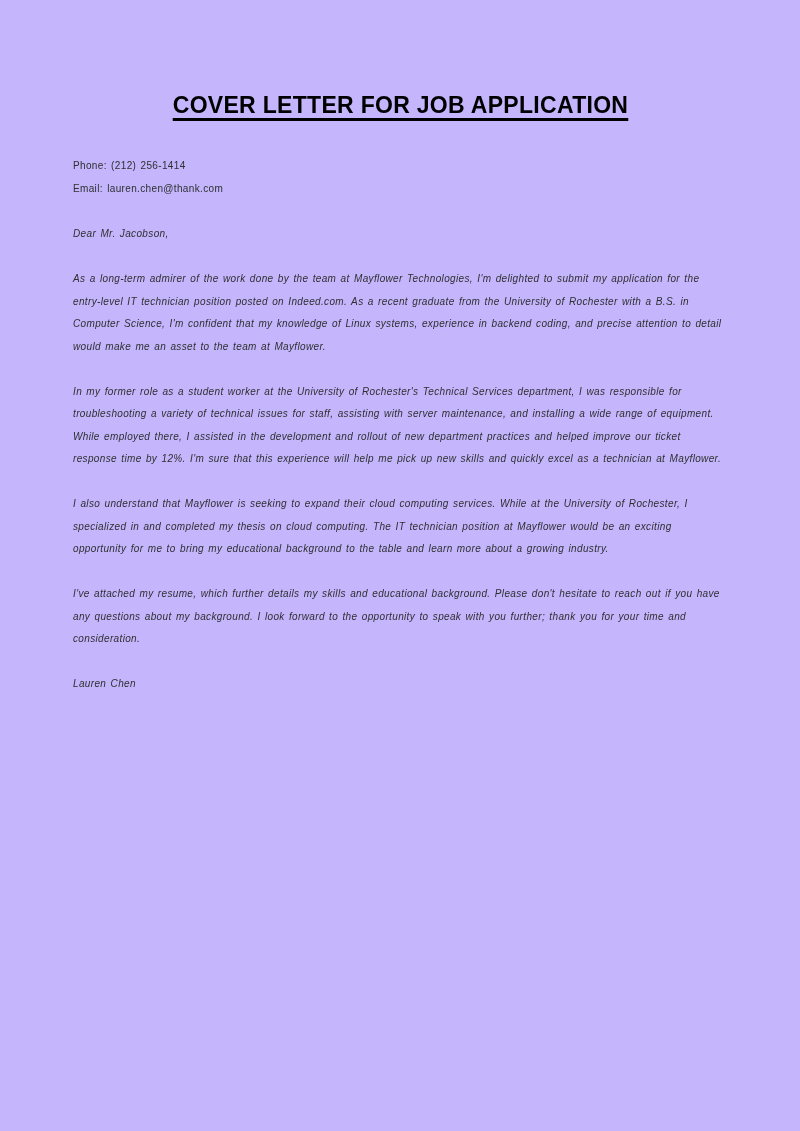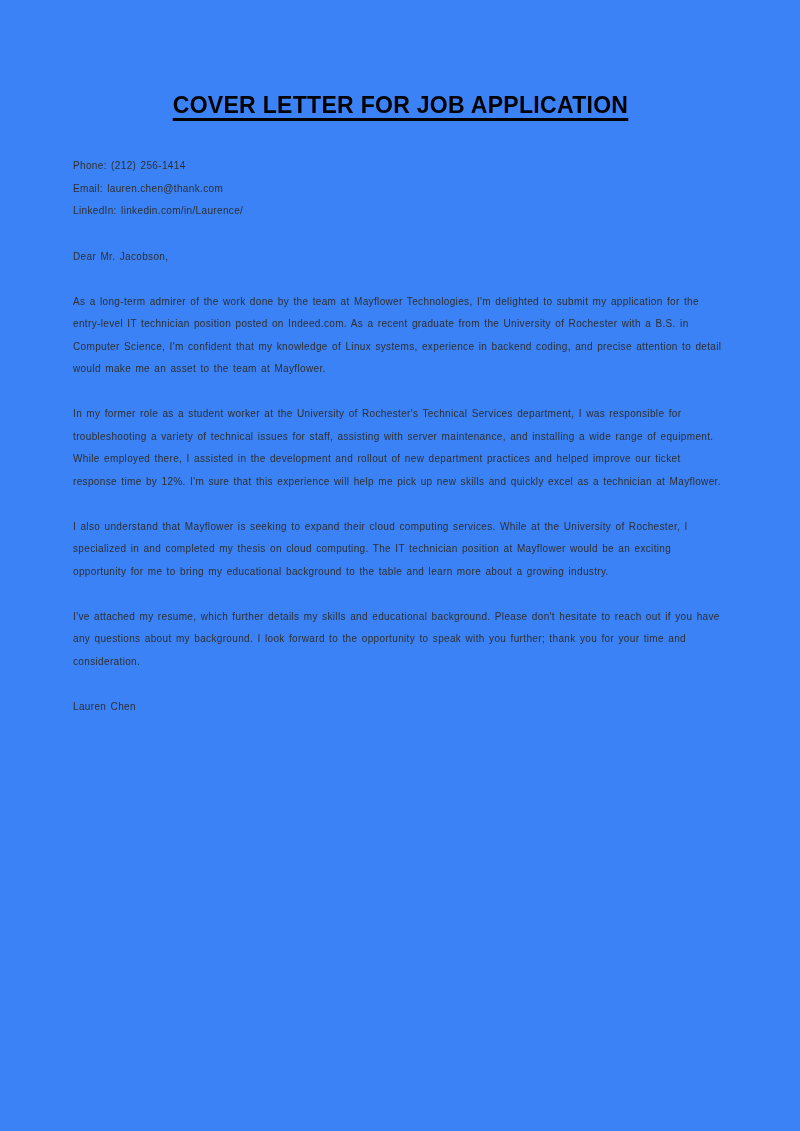--- a/index.html
+++ b/index.html
@@ -5,21 +5,21 @@
   html, body {
     margin: 0;
     padding: 0;
     background: #ffffff;
   }
   .page {
     position: relative;
     width: 800px;
     height: 1131px;
     margin: 0 auto;
-    background: #3b82f6;
+    background: #c4b5fd;
     box-sizing: border-box;
     padding: 92px 72px 0 73px;
     font-family: "Liberation Sans", "DejaVu Sans", sans-serif;
     color: #2f2f2f;
     overflow: hidden;
   }
   .doc-title {
     margin: 0 0 36px 0;
     text-align: center;
     font-size: 23px;
@@ -37,20 +37,21 @@
   .body-text {
     font-size: 10px;
     line-height: 22.5px;
     letter-spacing: 0.35px;
     word-spacing: 1.2px;
     color: #2f2f2f;
   }
   .body-text {
     margin: 22.5px 0 0 0;
     max-width: 656px;
+    font-style: italic;
   }
   .salutation {
     margin-top: 22.5px;
   }
   .closing {
     margin-top: 22.5px;
   }
   .signature {
     margin-top: 22.5px;
   }
@@ -58,21 +59,20 @@
 </head>
 <body>
 
 <div class="page">
 
   <h1 class="doc-title">COVER LETTER FOR JOB APPLICATION</h1>
 
   <div class="contact-block">
     <div class="contact-line">Phone: (212) 256-1414</div>
     <div class="contact-line">Email: lauren.chen@thank.com</div>
-    <div class="contact-line">LinkedIn: linkedin.com/in/Laurence/</div>
   </div>
 
   <p class="body-text salutation">Dear Mr. Jacobson,</p>
 
   <p class="body-text">As a long-term admirer of the work done by the team at Mayflower Technologies, I'm delighted to submit my application for the entry-level IT technician position posted on Indeed.com. As a recent graduate from the University of Rochester with a B.S. in Computer Science, I'm confident that my knowledge of Linux systems, experience in backend coding, and precise attention to detail would make me an asset to the team at Mayflower.</p>
 
   <p class="body-text">In my former role as a student worker at the University of Rochester's Technical Services department, I was responsible for troubleshooting a variety of technical issues for staff, assisting with server maintenance, and installing a wide range of equipment. While employed there, I assisted in the development and rollout of new department practices and helped improve our ticket response time by 12%. I'm sure that this experience will help me pick up new skills and quickly excel as a technician at Mayflower.</p>
 
   <p class="body-text">I also understand that Mayflower is seeking to expand their cloud computing services. While at the University of Rochester, I specialized in and completed my thesis on cloud computing. The IT technician position at Mayflower would be an exciting opportunity for me to bring my educational background to the table and learn more about a growing industry.</p>
 

